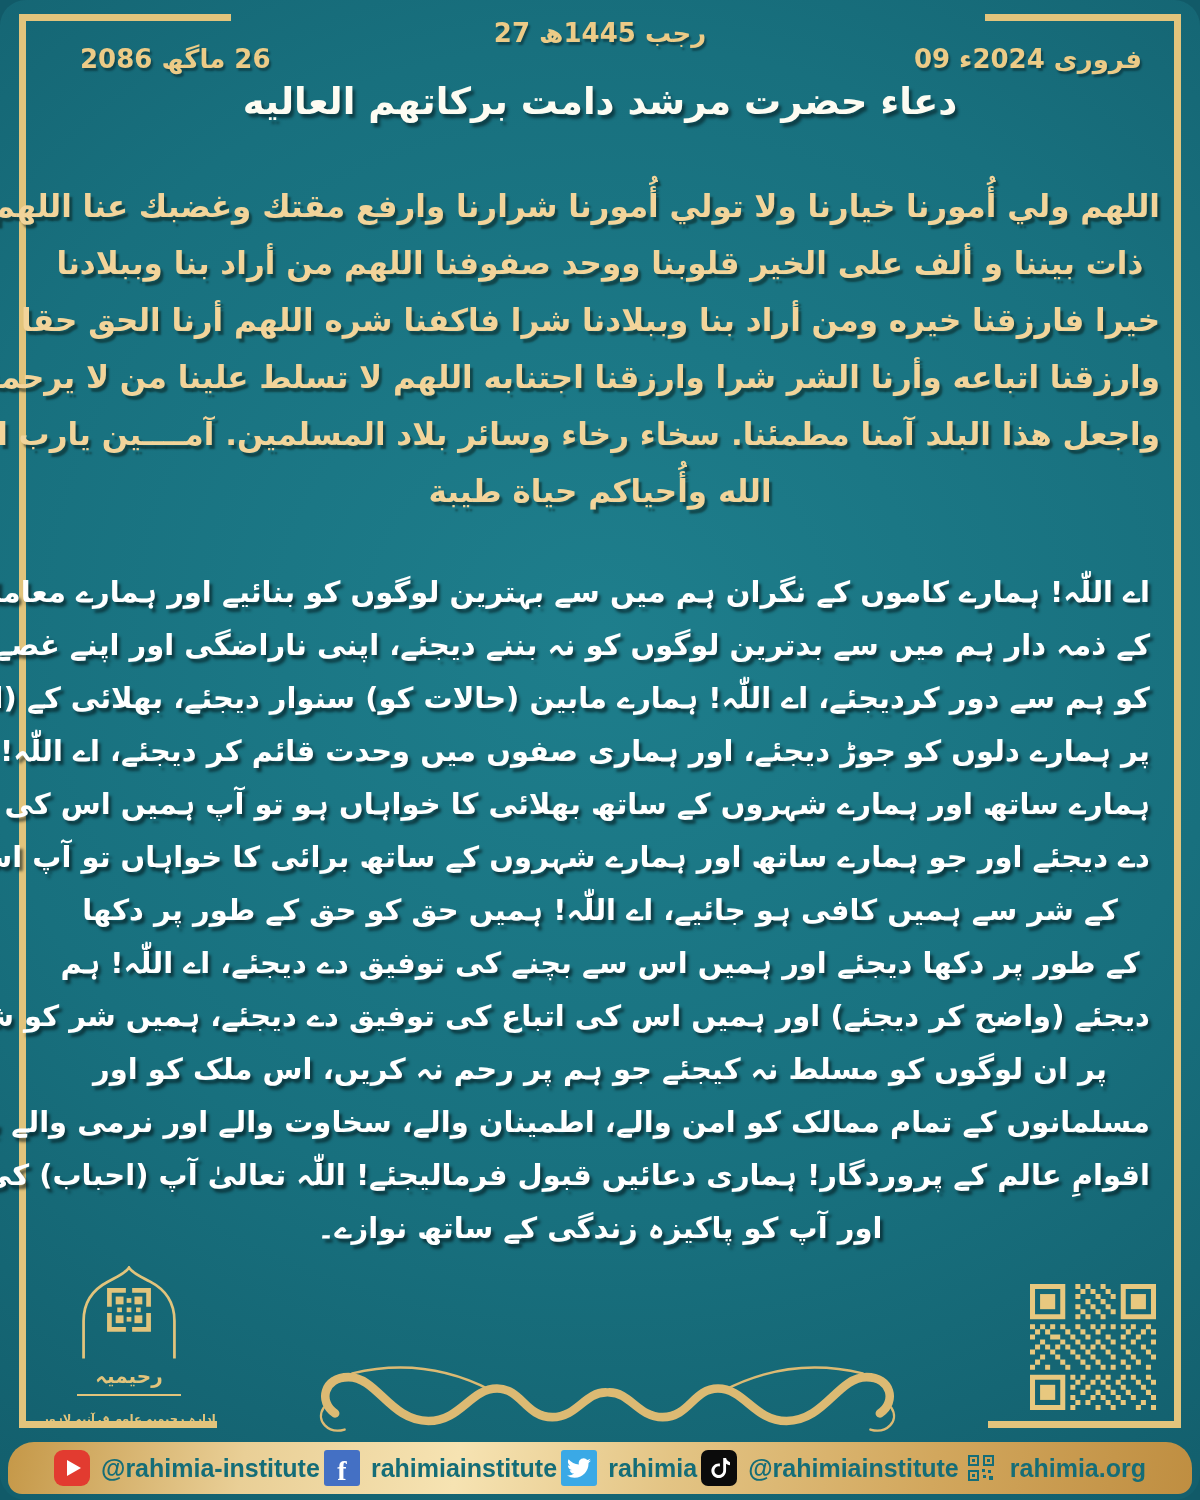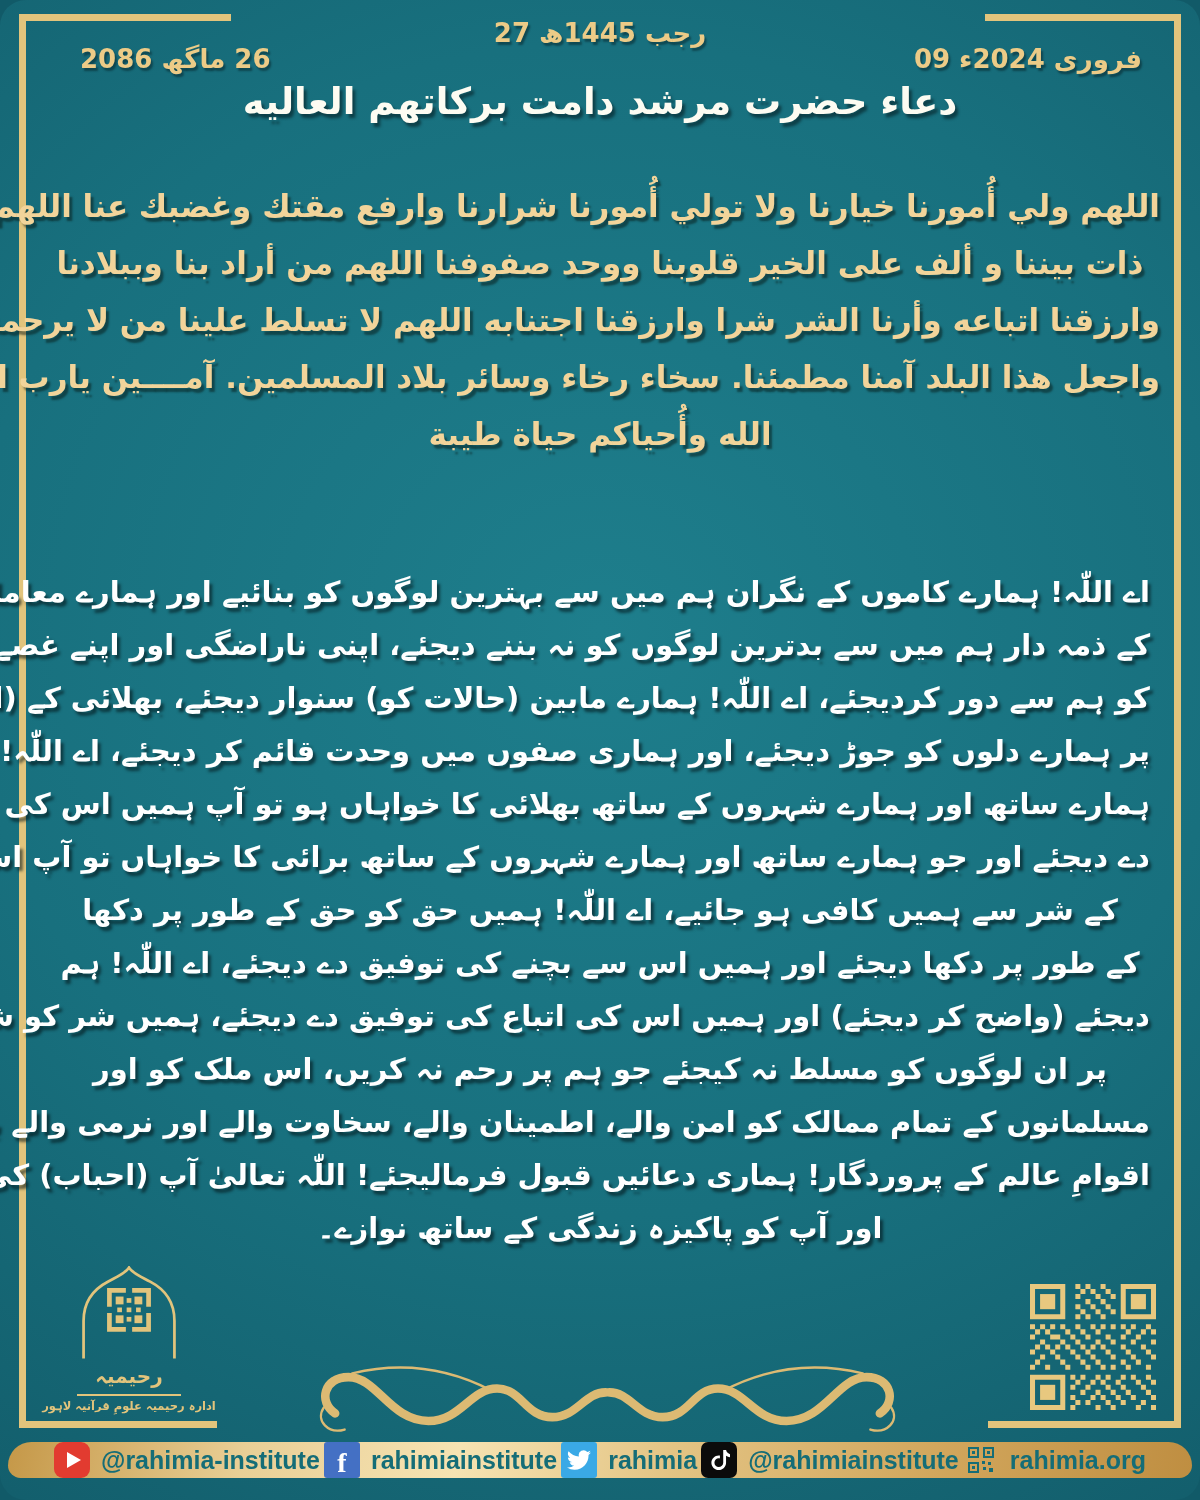--- a/index.html
+++ b/index.html
@@ -41,29 +41,29 @@
   
   .urdu{ position:absolute; top:566px; left:50px; right:50px; text-align:center; direction:rtl; }
   .ur-line{ color:#ffffff; font-size:29px; font-weight:bold; line-height:53px;
             white-space:nowrap; text-shadow:3px 4px 3px rgba(4,20,24,.6); }
 
   
   .logo{ position:absolute; left:38px; top:1266px; width:182px; text-align:center; color:#e2c47c; }
   .logo .arch{ display:block; margin:0 auto; width:118px; height:94px; }
   .logo-name{ font-size:20px; font-weight:bold; line-height:32px;
               border-bottom:2px solid #e2c47c; display:inline-block; padding:0 18px 2px; }
-  .logo-sub { font-size:11.5px; font-weight:bold; margin-top:3px; letter-spacing:.5px; white-space:nowrap; }
+  .logo-sub { font-size:11.5px; font-weight:bold; margin-top:16px; letter-spacing:.5px; white-space:nowrap; }
 
   .flourish{ position:absolute; left:295px; top:1360px; width:625px; height:80px; }
 
   .qr{ position:absolute; right:44px; top:1284px; width:126px; height:126px; }
 
   
   .socialbar{
-    position:absolute; left:8px; right:8px; top:1442px; height:36px;
+    position:absolute; left:8px; right:8px; top:1442px; height:52px;
     border-radius:26px 26px 14px 14px;
     background:linear-gradient(100deg,#c59848 0%,#e9cf96 20%,#f6e3b2 38%,#e3c484 56%,#d2a75d 78%,#bf8e41 100%);
     display:flex; align-items:center; justify-content:space-between; padding:8px 46px;
     direction:ltr;
   }
   .s-item{ display:flex; align-items:center; gap:11px; }
   .s-label{ color:#156d77; font-weight:bold; font-size:25px;
             font-family:"Liberation Sans", sans-serif; white-space:nowrap; }
   .sicon{ width:36px; height:36px; display:flex; align-items:center; justify-content:center; flex:0 0 auto; }
   .yt{ background:#e23b30; border-radius:9px; }
@@ -87,20 +87,21 @@
   <div class="frame f-bot-r"></div>
 
   <div class="date hijri ltr">27 رجب 1445ھ</div>
   <div class="date greg ltr">09 فروری 2024ء</div>
   <div class="date bik">26 ماگھ 2086</div>
   <h1 class="title">دعاء حضرت مرشد دامت برکاتهم العالیه</h1>
 
   <section class="arabic">
     <div class="ar-line">اللهم ولي أُمورنا خيارنا ولا تولي أُمورنا شرارنا وارفع مقتك وغضبك عنا اللهم أصلح</div>
     <div class="ar-line">ذات بيننا و ألف على الخير قلوبنا ووحد صفوفنا اللهم من أراد بنا وببلادنا</div>
+    <div class="ar-line">خيرا فارزقنا خيره ومن أراد بنا وببلادنا شرا فاكفنا شره اللهم أرنا الحق حقا</div>
     <div class="ar-line">وارزقنا اتباعه وأرنا الشر شرا وارزقنا اجتنابه اللهم لا تسلط علينا من لا يرحمنا</div>
     <div class="ar-line">واجعل هذا البلد آمنا مطمئنا. سخاء رخاء وسائر بلاد المسلمين. آمــــين يارب العالمين حفظكم</div>
     <div class="ar-line">الله وأُحياكم حياة طيبة</div>
   </section>
 
   <section class="urdu">
     <div class="ur-line">اے اللّٰہ! ہمارے کاموں کے نگران ہم میں سے بہترین لوگوں کو بنائیے اور ہمارے معاملات</div>
     <div class="ur-line">کے ذمہ دار ہم میں سے بدترین لوگوں کو نہ بننے دیجئے، اپنی ناراضگی اور اپنے غصے</div>
     <div class="ur-line">کو ہم سے دور کردیجئے، اے اللّٰہ! ہمارے مابین (حالات کو) سنوار دیجئے، بھلائی کے (اجتماعی) کام</div>
     <div class="ur-line">پر ہمارے دلوں کو جوڑ دیجئے، اور ہماری صفوں میں وحدت قائم کر دیجئے، اے اللّٰہ! جو</div>

